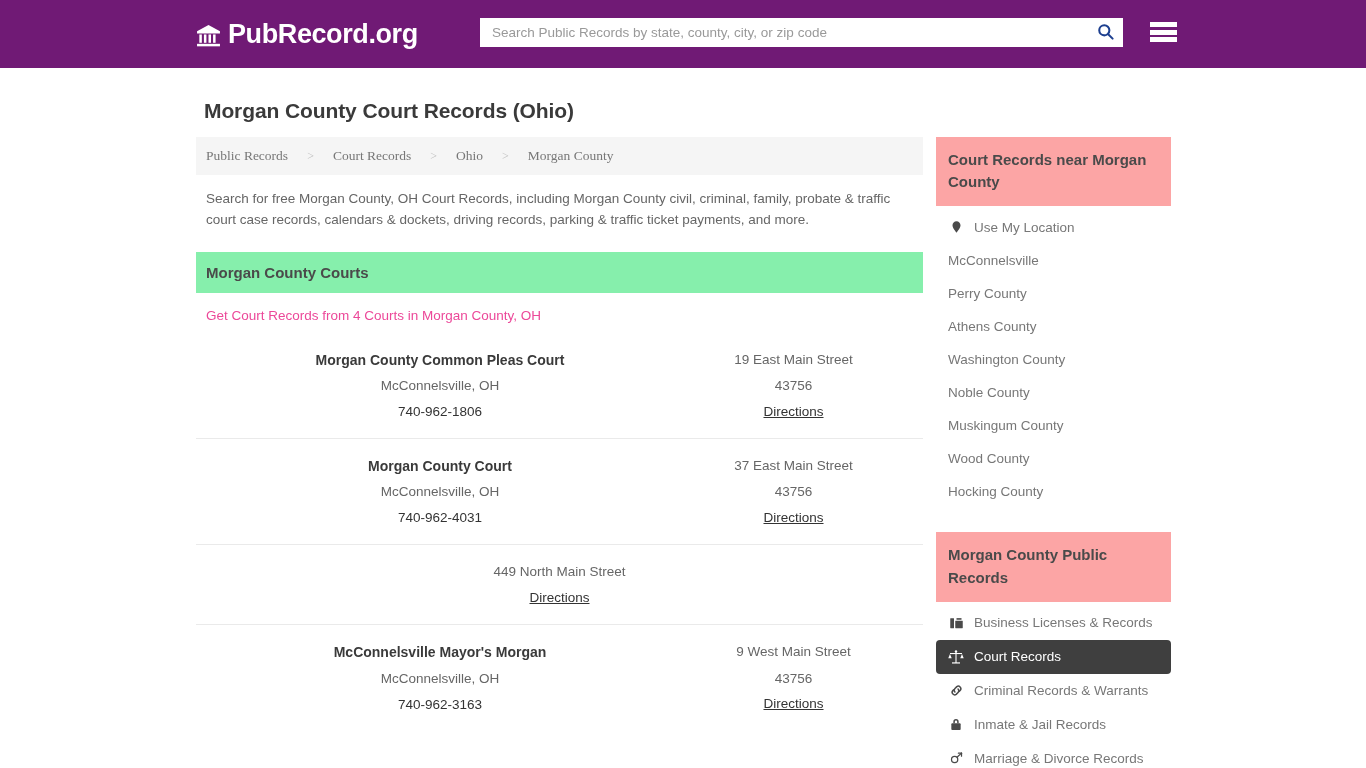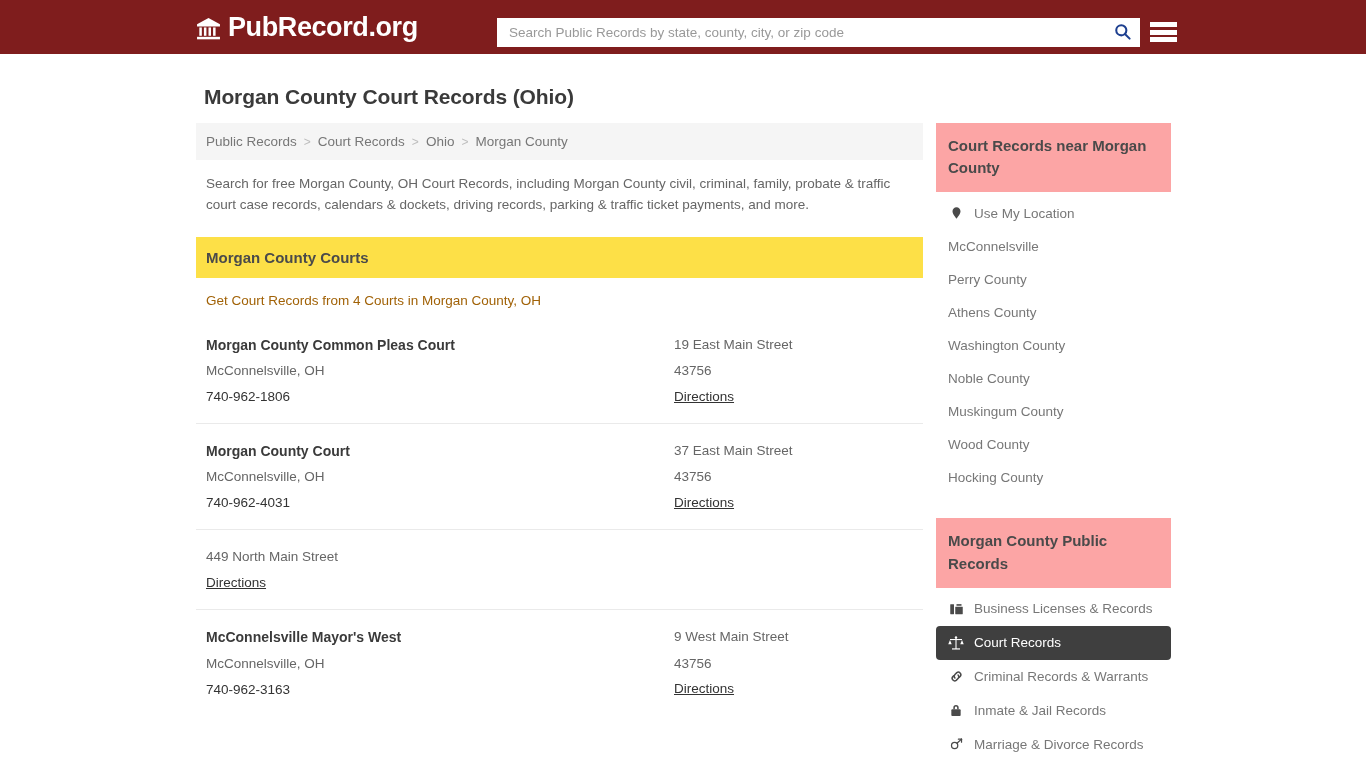--- a/index.html
+++ b/index.html
@@ -7,22 +7,22 @@
   html, body {
     width: 1366px;
     height: 768px;
     overflow: hidden;
     background: #ffffff;
     font-family: "Liberation Sans", sans-serif;
   }
 
   
   .site-header {
-    height: 54px;
-    background: #7f1d1d;
+    height: 68px;
+    background: #701a75;
     display: flex;
     align-items: center;
     padding: 0 176px 0 196px;
     position: relative;
   }
 
   .brand {
     display: flex;
     align-items: center;
     gap: 7px;
@@ -39,21 +39,21 @@
     color: #ffffff;
     font-size: 27px;
     font-weight: bold;
     letter-spacing: -0.4px;
     line-height: 1;
     white-space: nowrap;
   }
 
   .search-wrap {
     position: absolute;
-    left: 497px;
+    left: 480px;
     top: 18px;
     width: 643px;
     height: 29px;
     background: #ffffff;
     display: flex;
     align-items: center;
     gap: 19px;
   }
   .search-input {
     flex: 1;
@@ -131,61 +131,63 @@
 
   
   .breadcrumb {
     background: #f5f5f5;
     padding: 11px 10px 11px 10px;
     font-size: 13.5px;
     color: #777777;
     display: flex;
     align-items: center;
     flex-wrap: wrap;
-    gap: 0;
+    gap: 12px;
+    font-family: Liberation Serif, serif;
   }
   .breadcrumb a {
     color: #777777;
     text-decoration: none;
   }
   .breadcrumb .sep {
     color: #bdbdbd;
     margin: 0 7px;
     font-size: 12px;
   }
 
   .intro {
     font-size: 13.5px;
     line-height: 1.52;
     color: #666666;
     padding: 14px 12px 0 10px;
   }
 
   
   .section-head {
-    background: #fde047;
+    background: #86efac;
     padding: 12px 10px;
     font-size: 15px;
     font-weight: bold;
     color: #4a4a4a;
     margin-top: 22px;
   }
 
   .section-sub {
     font-size: 13.5px;
-    color: #a16207;
+    color: #ec4899;
     padding: 15px 10px 0 10px;
   }
 
   .entry-list { margin-top: 10px; }
 
   .entry {
     display: flex;
     padding: 14px 10px 13px 10px;
     border-bottom: 1px solid #eaeaea;
+    text-align: center;
   }
   .entry:last-child { border-bottom: none; }
 
   .entry-left { width: 468px; flex: 0 0 468px; }
   .entry-right { flex: 1; }
 
   .entry-name {
     font-size: 14px;
     font-weight: bold;
     color: #3a3a3a;
@@ -351,21 +353,21 @@
 
         <div class="entry">
           <div class="entry-right">
             <div class="entry-street">449 North Main Street</div>
             <a class="entry-directions" href="#">Directions</a>
           </div>
         </div>
 
         <div class="entry">
           <div class="entry-left">
-            <div class="entry-name">McConnelsville Mayor's West</div>
+            <div class="entry-name">McConnelsville Mayor's Morgan</div>
             <div class="entry-city">McConnelsville, OH</div>
             <a class="entry-phone" href="#">740-962-3163</a>
           </div>
           <div class="entry-right">
             <div class="entry-street">9 West Main Street</div>
             <div class="entry-zip">43756</div>
             <a class="entry-directions" href="#">Directions</a>
           </div>
         </div>
 

